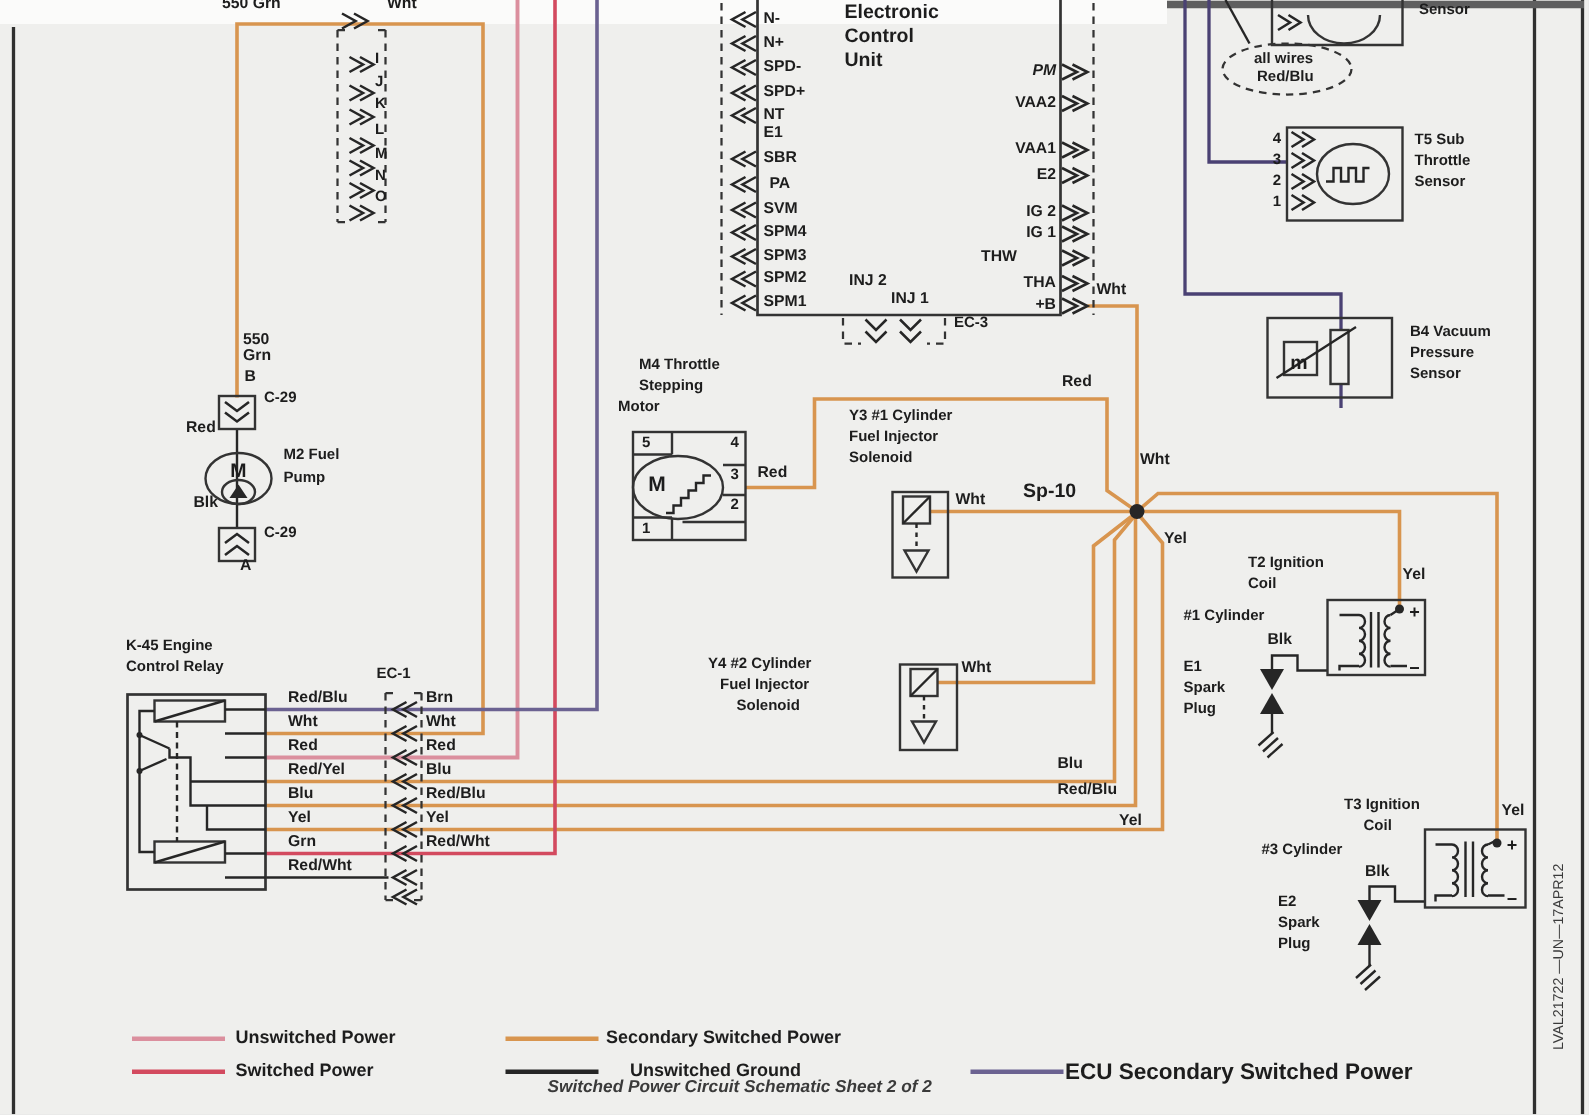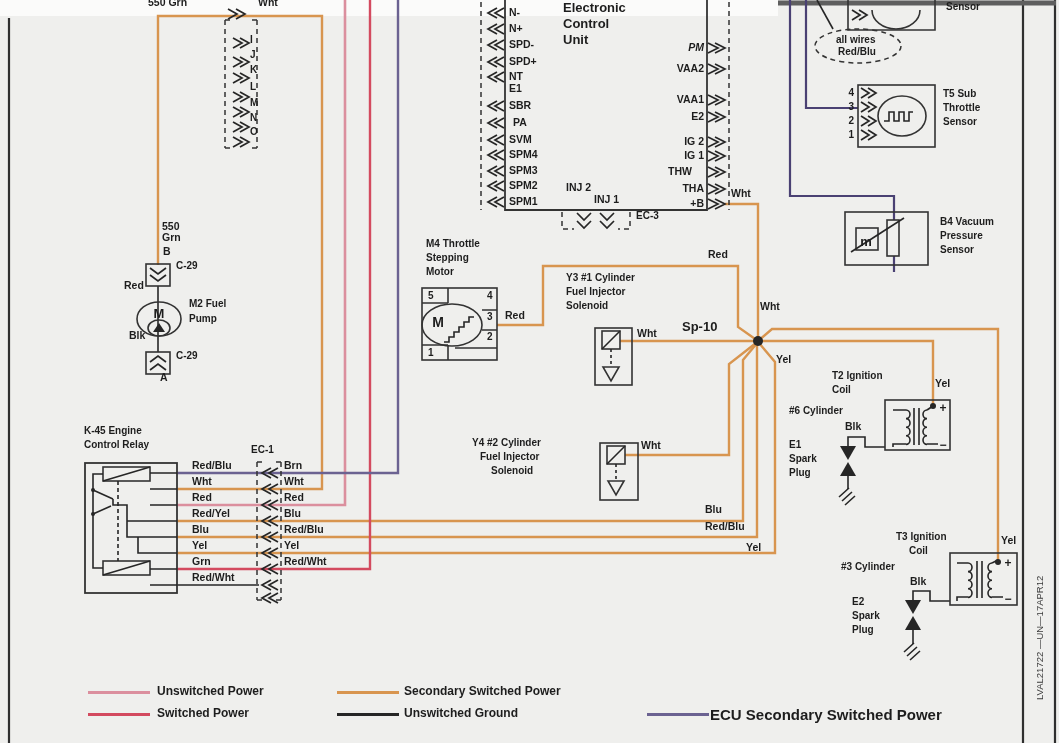--- a/index.html
+++ b/index.html
@@ -296,42 +296,42 @@
   <div class="lb pin" style="left:509px;top:149px;">SPM4</div>
   <div class="lb pin" style="left:509px;top:165px;">SPM3</div>
   <div class="lb pin" style="left:509px;top:180px;">SPM2</div>
   <div class="lb pin" style="left:509px;top:196px;">SPM1</div>
   <div class="lb pin ra" style="left:644px;top:42px;font-style:italic;">PM</div>
   <div class="lb pin ra" style="left:644px;top:63px;">VAA2</div>
   <div class="lb pin ra" style="left:644px;top:94px;">VAA1</div>
   <div class="lb pin ra" style="left:644px;top:111px;">E2</div>
   <div class="lb pin ra" style="left:644px;top:136px;">IG 2</div>
   <div class="lb pin ra" style="left:644px;top:150px;">IG 1</div>
-  <div class="lb pin ra" style="left:632px;top:166px;">THW</div>
+  <div class="lb pin ra" style="left:618px;top:166px;">THW</div>
   <div class="lb pin ra" style="left:644px;top:183px;">THA</div>
   <div class="lb pin ra" style="left:644px;top:198px;">+B</div>
   <div class="lb pin" style="left:566px;top:182px;">INJ 2</div>
   <div class="lb pin" style="left:594px;top:194px;">INJ 1</div>
   <div class="lb nm" style="left:636px;top:210px;">EC-3</div>
   <div class="lb pin" style="left:731px;top:188px;">Wht</div>
 
   <div class="lb pin" style="left:162px;top:221px;">550</div>
   <div class="lb pin" style="left:162px;top:232px;">Grn</div>
   <div class="lb pin" style="left:163px;top:246px;">B</div>
   <div class="lb nm" style="left:176px;top:260px;">C-29</div>
   <div class="lb pin" style="left:124px;top:280px;">Red</div>
   <div class="lb nm" style="left:189px;top:298px;">M2 Fuel</div>
   <div class="lb nm" style="left:189px;top:313px;">Pump</div>
   <div class="lb pin" style="left:129px;top:330px;">Blk</div>
   <div class="lb nm" style="left:176px;top:350px;">C-29</div>
   <div class="lb pin" style="left:160px;top:372px;">A</div>
 
   <div class="lb nm" style="left:426px;top:238px;">M4 Throttle</div>
   <div class="lb nm" style="left:426px;top:252px;">Stepping</div>
-  <div class="lb nm" style="left:426px;top:266px;">Motor</div>
+  <div class="lb nm" style="left:412px;top:266px;">Motor</div>
   <div class="lb sm" style="left:428px;top:290px;">5</div>
   <div class="lb sm" style="left:487px;top:290px;">4</div>
   <div class="lb sm" style="left:487px;top:311px;">3</div>
   <div class="lb sm" style="left:487px;top:331px;">2</div>
   <div class="lb sm" style="left:428px;top:347px;">1</div>
   <div class="lb pin" style="left:505px;top:310px;">Red</div>
   <div class="lb pin" style="left:708px;top:249px;">Red</div>
 
   <div class="lb nm" style="left:566px;top:272px;">Y3 #1 Cylinder</div>
   <div class="lb nm" style="left:566px;top:286px;">Fuel Injector</div>
@@ -344,21 +344,21 @@
   <div class="lb pin" style="left:641px;top:440px;">Wht</div>
 
   <div class="lb pin" style="left:760px;top:301px;">Wht</div>
   <div class="lb pin" style="left:776px;top:354px;">Yel</div>
   <div class="lb pin" style="left:705px;top:504px;">Blu</div>
   <div class="lb pin" style="left:705px;top:521px;">Red/Blu</div>
   <div class="lb pin" style="left:746px;top:542px;">Yel</div>
 
   <div class="lb nm" style="left:832px;top:370px;">T2 Ignition</div>
   <div class="lb nm" style="left:832px;top:384px;">Coil</div>
-  <div class="lb nm" style="left:789px;top:405px;">#6 Cylinder</div>
+  <div class="lb nm" style="left:789px;top:405px;">#1 Cylinder</div>
   <div class="lb pin" style="left:935px;top:378px;">Yel</div>
   <div class="lb pin" style="left:845px;top:421px;">Blk</div>
   <div class="lb nm" style="left:789px;top:439px;">E1</div>
   <div class="lb nm" style="left:789px;top:453px;">Spark</div>
   <div class="lb nm" style="left:789px;top:467px;">Plug</div>
 
   <div class="lb nm" style="left:896px;top:531px;">T3 Ignition</div>
   <div class="lb nm" style="left:909px;top:545px;">Coil</div>
   <div class="lb nm" style="left:841px;top:561px;">#3 Cylinder</div>
   <div class="lb pin" style="left:1001px;top:535px;">Yel</div>
@@ -400,18 +400,19 @@
   <div class="lb pin" style="left:284px;top:540px;">Yel</div>
   <div class="lb pin" style="left:284px;top:556px;">Red/Wht</div>
 
   <div class="legend-line lg-pink" style="left:88px;top:691px;"></div>
   <div class="lb" style="left:157px;top:685px;font-size:12px;">Unswitched Power</div>
   <div class="legend-line lg-red" style="left:88px;top:713px;"></div>
   <div class="lb" style="left:157px;top:707px;font-size:12px;">Switched Power</div>
   <div class="legend-line lg-orange" style="left:337px;top:691px;"></div>
   <div class="lb" style="left:404px;top:685px;font-size:12px;">Secondary Switched Power</div>
   <div class="legend-line lg-black" style="left:337px;top:713px;"></div>
-  <div class="lb" style="left:404px;top:707px;font-size:12px;">Unswitched Ground</div>
+  <div class="lb" style="left:420px;top:707px;font-size:12px;">Unswitched Ground</div>
   <div class="legend-line lg-purple" style="left:647px;top:713px;"></div>
   <div class="lb" style="left:710px;top:707px;font-size:15px;text-align:center;">ECU Secondary Switched Power</div>
+  <div class="lb it" style="left:365px;top:719px;">Switched Power Circuit Schematic Sheet 2 of 2</div>
 
   <div class="sidecode">LVAL21722 —UN—17APR12</div>
 </div>
 
 </body></html>

